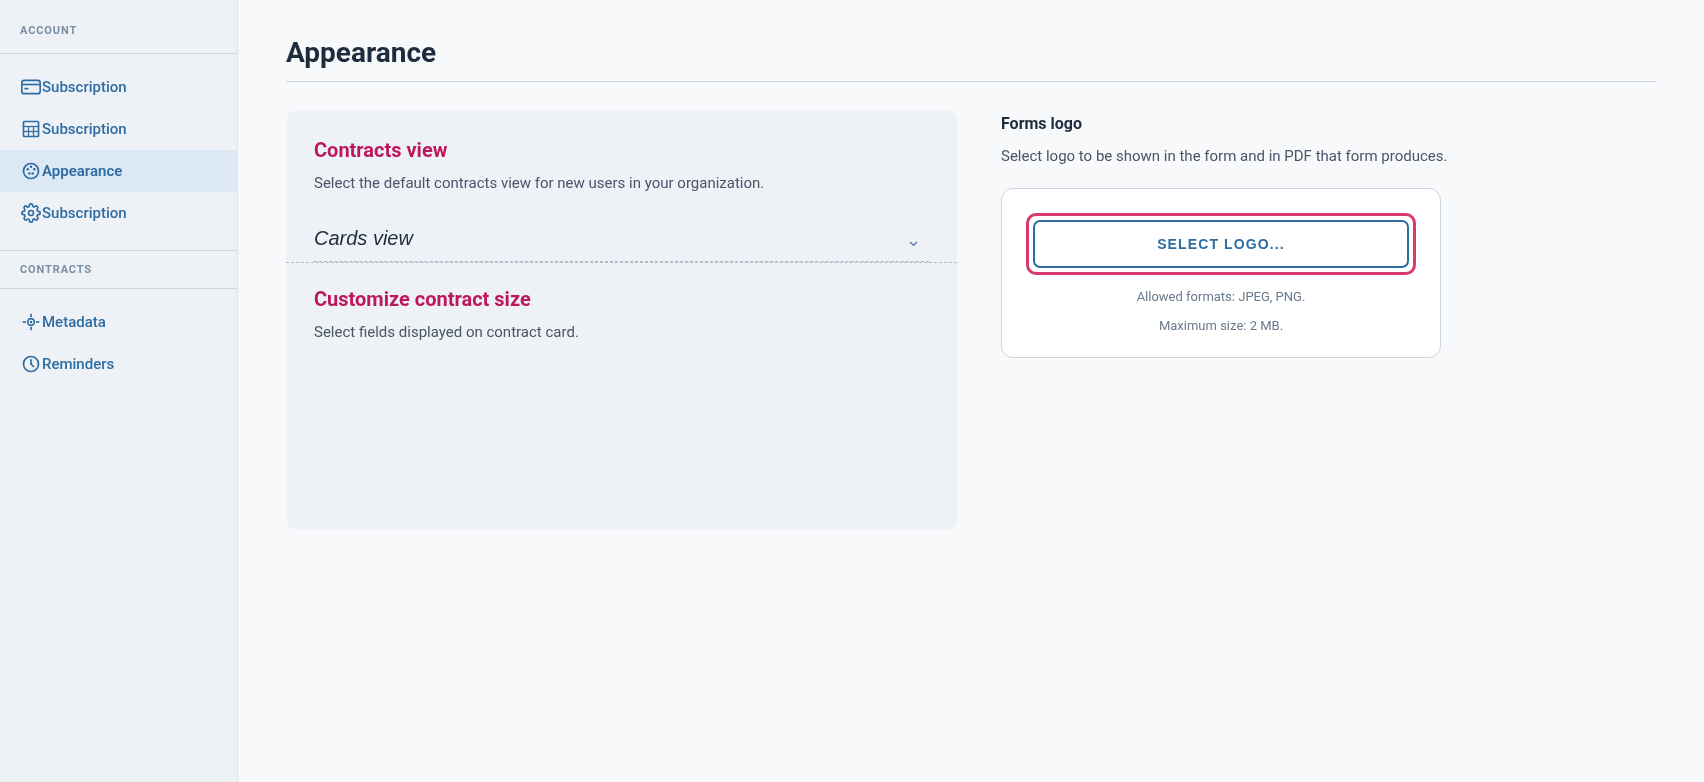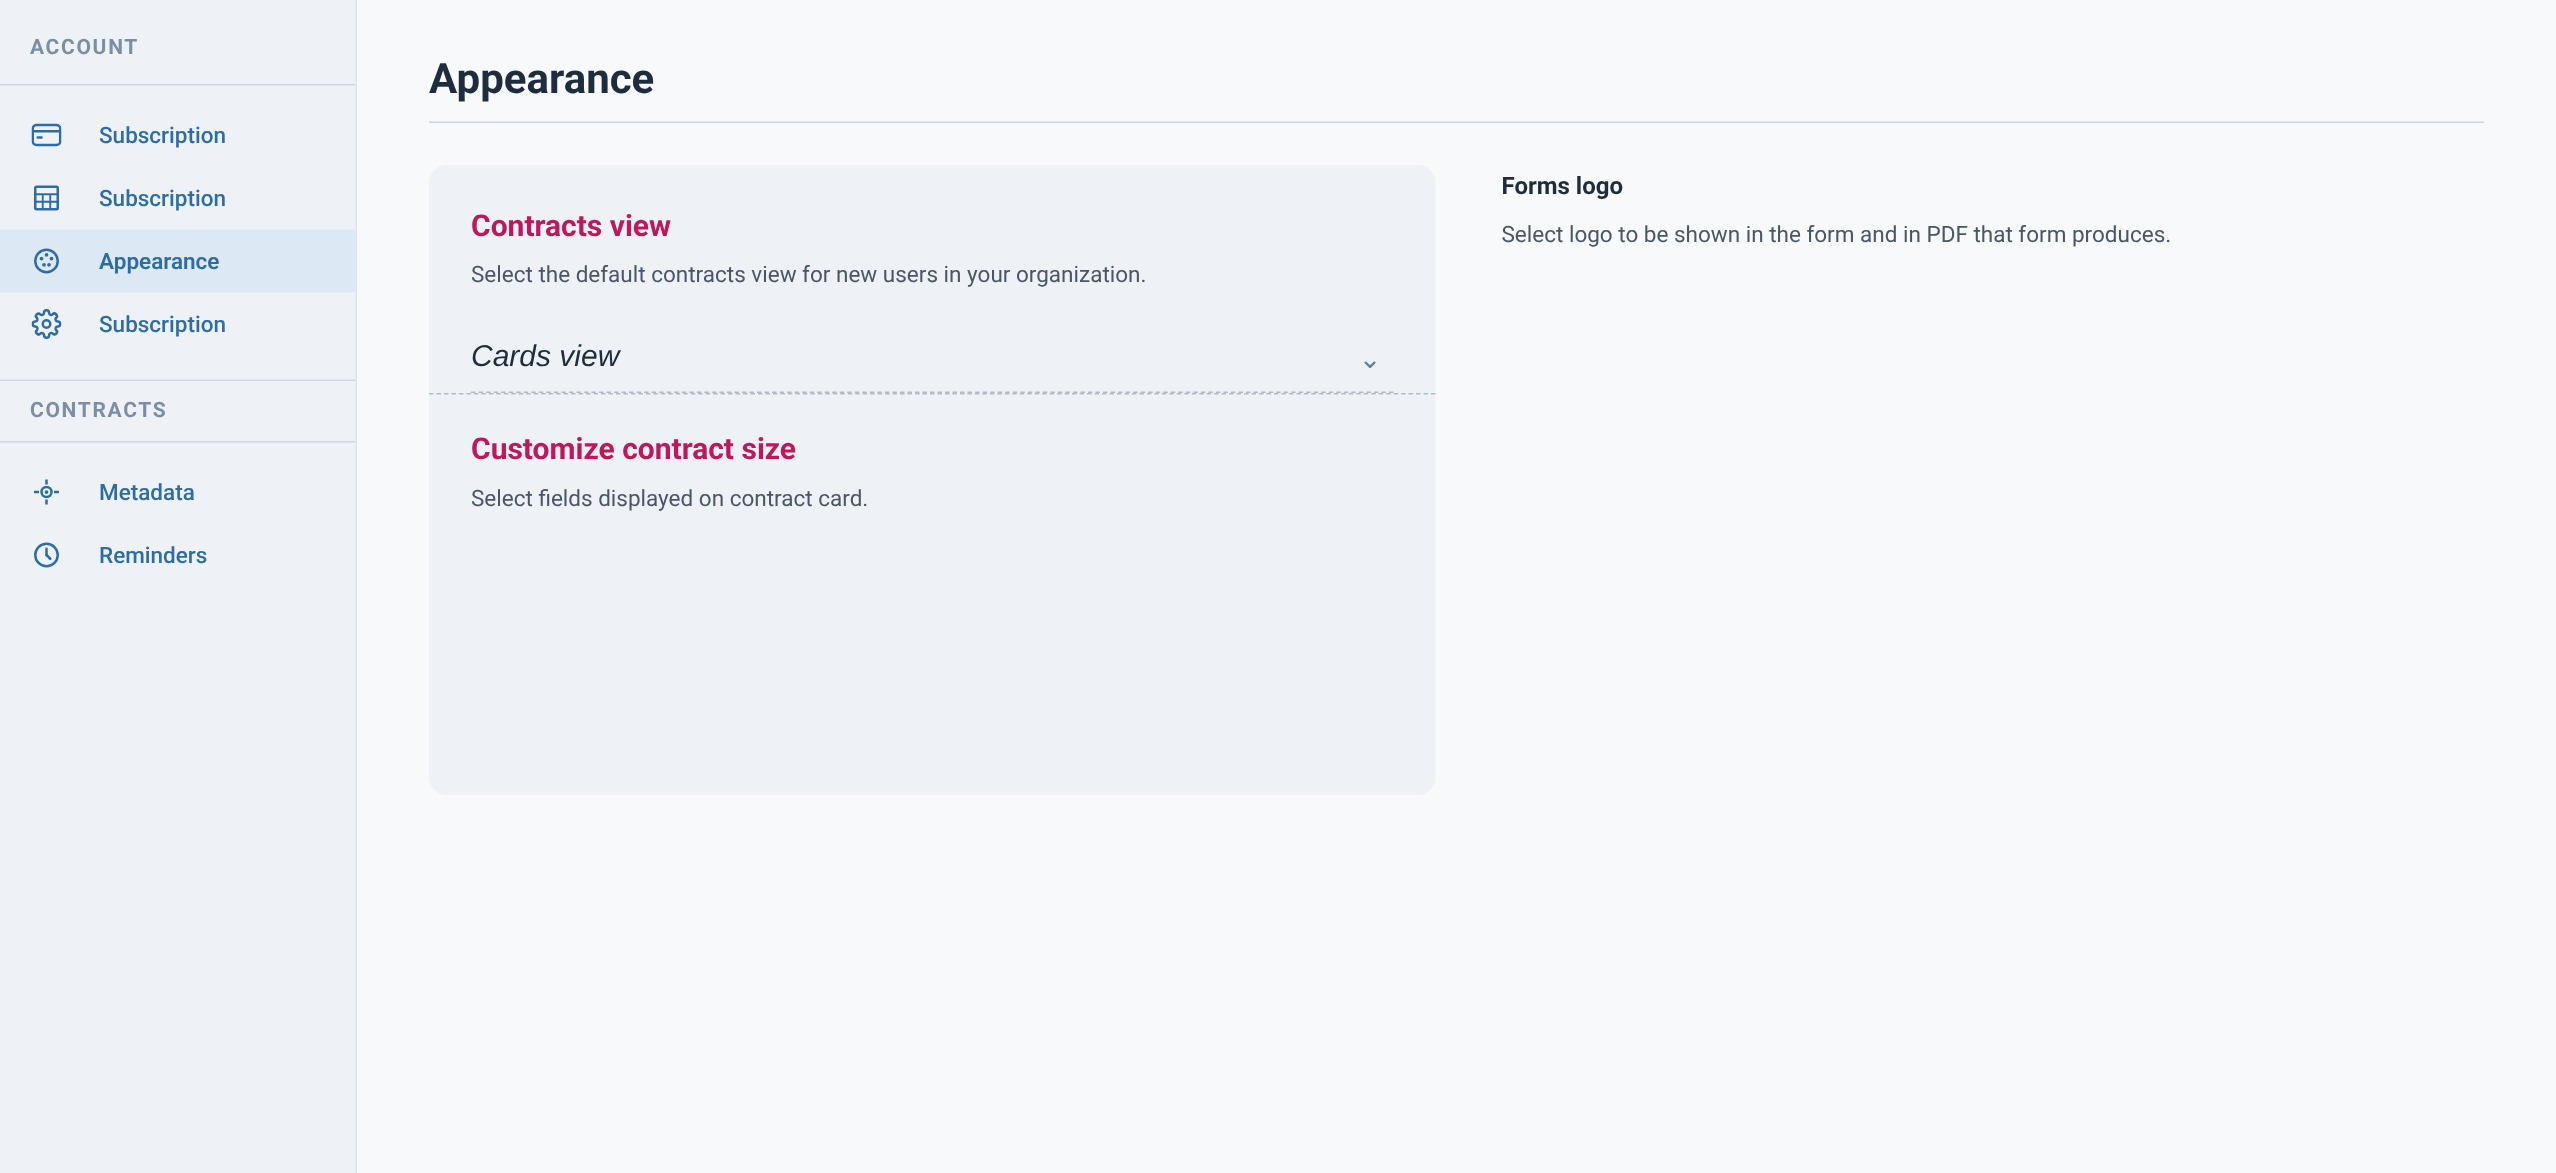--- a/index.html
+++ b/index.html
@@ -16,38 +16,38 @@
       width: 238px;
       min-width: 238px;
       background: #eef2f7;
       border-right: 1px solid #dde3ec;
       padding: 24px 0;
       display: flex;
       flex-direction: column;
     }
 
     .sidebar-section-label {
-      font-size: 14px;
+      font-size: 11px;
       font-weight: 700;
       letter-spacing: 0.08em;
       color: #7a8fa6;
       padding: 0 20px 8px 20px;
       text-transform: uppercase;
     }
 
     .sidebar-divider {
       border: none;
       border-top: 1px solid #cdd5e0;
       margin: 8px 0 12px 0;
     }
 
     .sidebar-item {
       display: flex;
       align-items: center;
-      gap: 24px;
+      gap: 0;
       padding: 10px 20px;
       cursor: pointer;
       color: #2e6da4;
       font-size: 15px;
       font-weight: 500;
       border-radius: 0;
       transition: background 0.15s;
     }
 
     .sidebar-item.active {
@@ -335,15 +335,22 @@
       <div class="customize-section">
         <h2 class="section-title">Customize contract size</h2>
         <p class="section-desc">Select fields displayed on contract card.</p>
       </div>
     </div>
 
     <div class="right-panel">
       <h2 class="forms-logo-title">Forms logo</h2>
       <p class="forms-logo-desc">Select logo to be shown in the form and in PDF that form produces.</p>
 
+      <div class="logo-upload-card">
+        <div class="select-logo-btn-wrapper">
+          <button class="select-logo-btn">SELECT LOGO...</button>
+        </div>
+        <div class="logo-allowed-formats">Allowed formats: JPEG, PNG.</div>
+        <div class="logo-max-size">Maximum size: 2 MB.</div>
+      </div>
     </div>
   </div>
 </main>
 
 </body></html>

